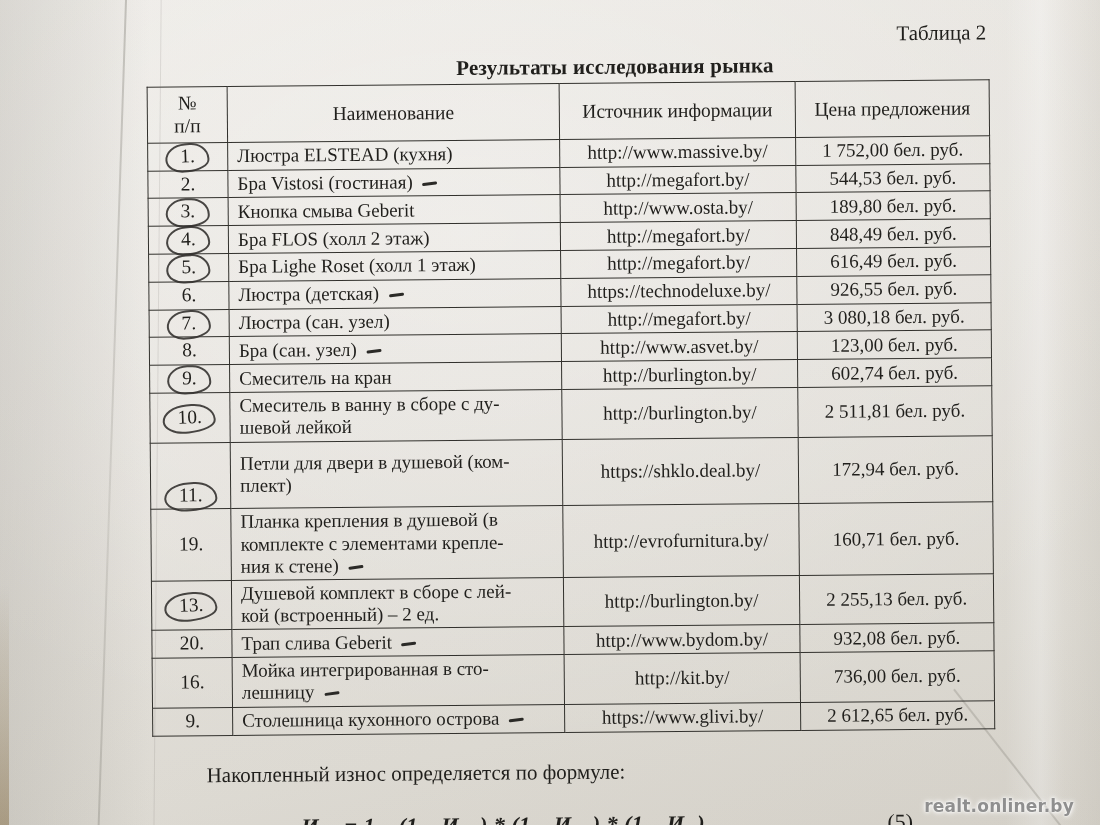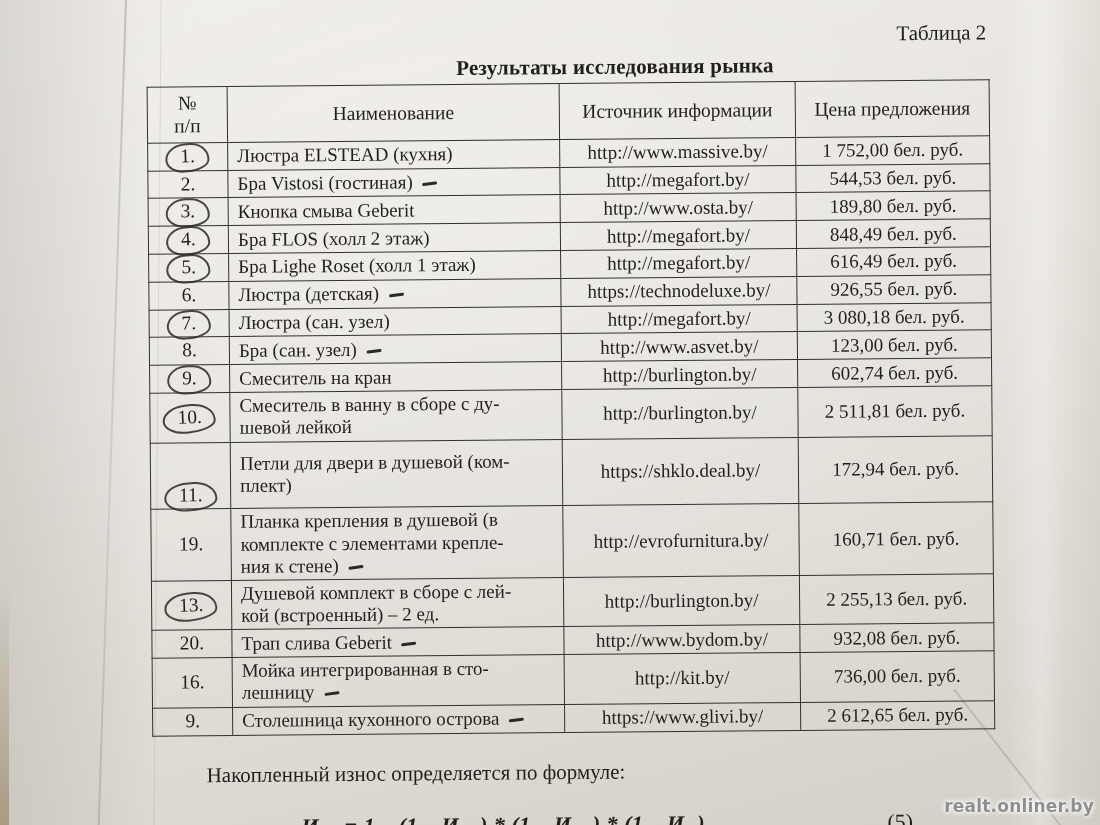--- a/index.html
+++ b/index.html
@@ -76,21 +76,21 @@
     border-radius:2px; transform:rotate(-7deg) translateY(-3px); margin-left:10px;
   }
 
   .intro { margin:27px 0 0 54px; font-size:21px; }
   .formula-row { display:flex; align-items:baseline; margin-top:27px; }
   .formula { margin-left:148px; font-size:22.5px; font-weight:bold; font-style:italic; letter-spacing:0.3px; }
   .formula sub { font-size:12px; line-height:0; }
   .formula-number { margin-left:auto; margin-right:82px; font-size:22px; font-style:normal; font-weight:normal; }
 
   .watermark {
-    position:absolute; right:6px; bottom:9px; z-index:8;
+    position:absolute; right:26px; bottom:9px; z-index:8;
     font-family:"DejaVu Sans","Liberation Sans",sans-serif;
     font-weight:bold; font-size:17px; color:#8f8f8f; letter-spacing:0.2px;
     text-shadow:0 0 2px #fff, 0 0 4px #fff, 0 0 7px rgba(255,255,255,0.9);
   }
 </style>
 </head>
 <body>
 
 <div class="scene">
   <div class="left-surface"></div>

